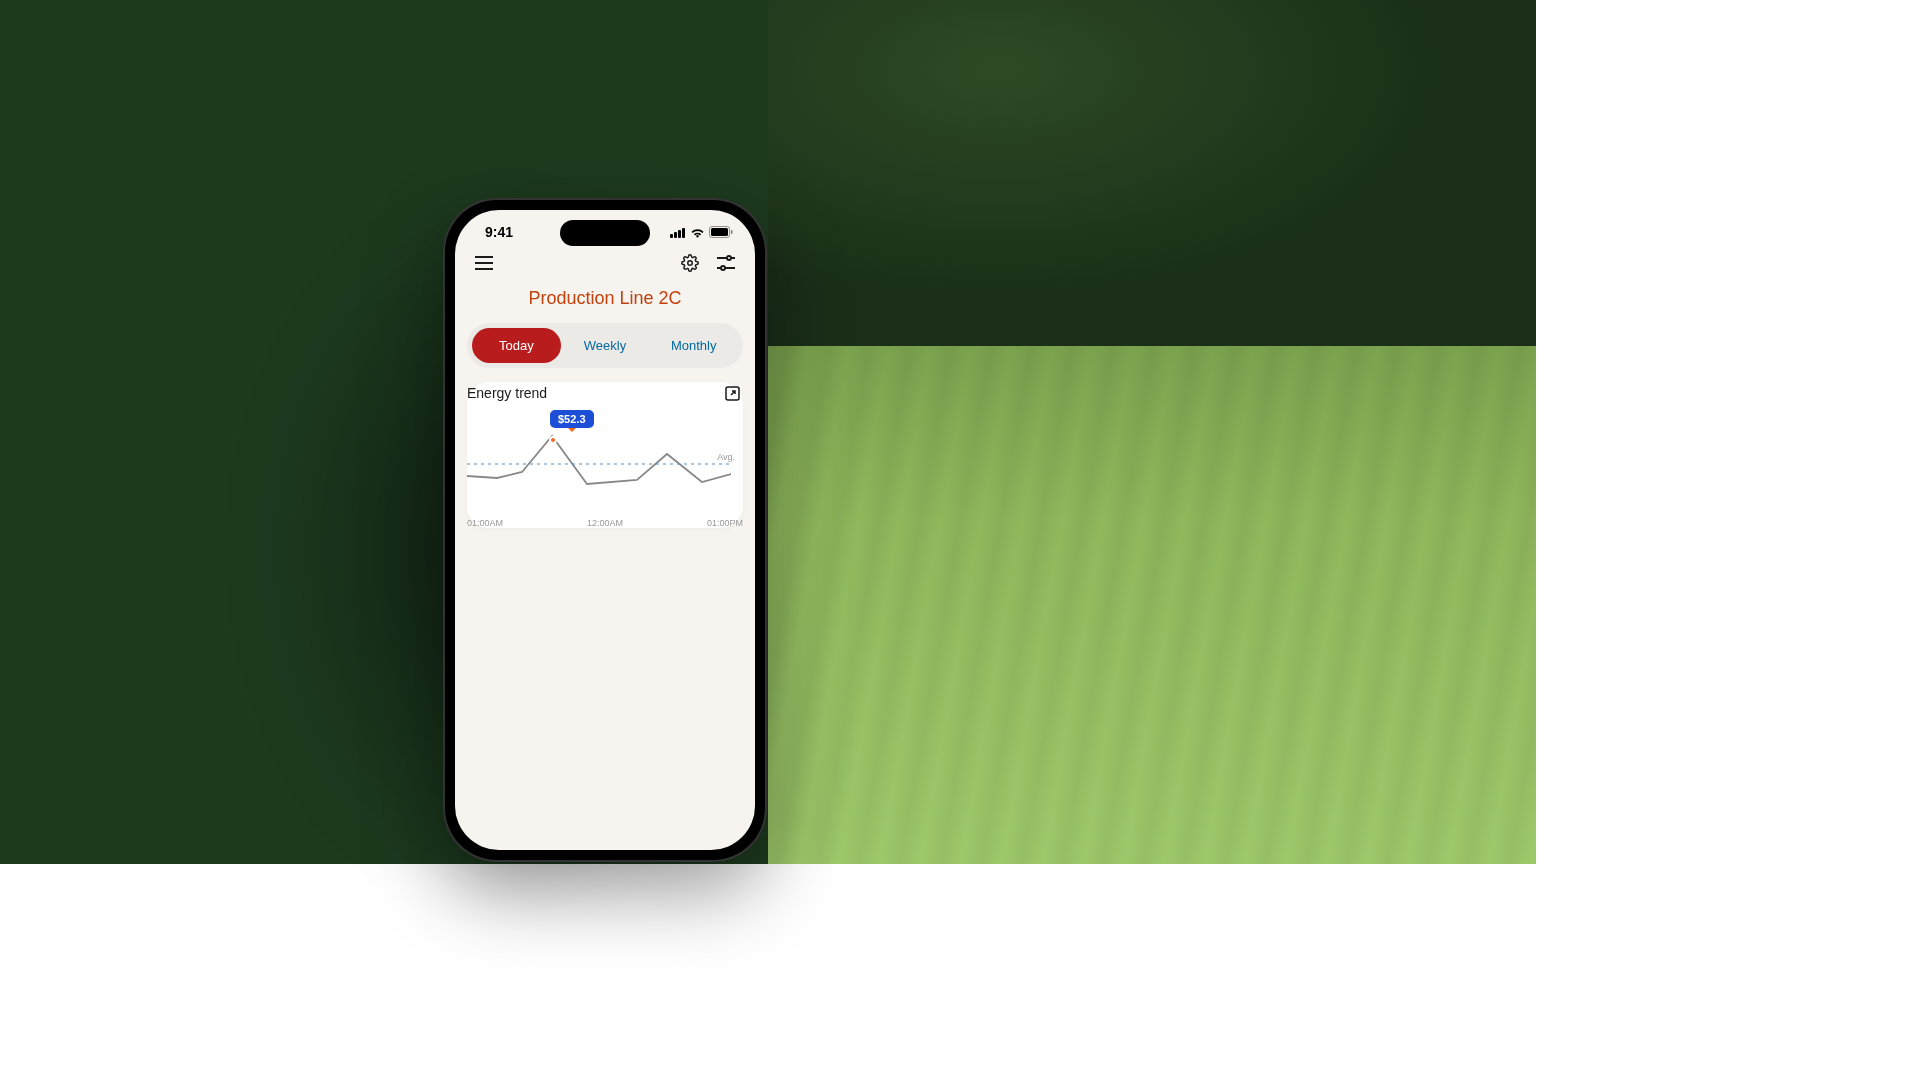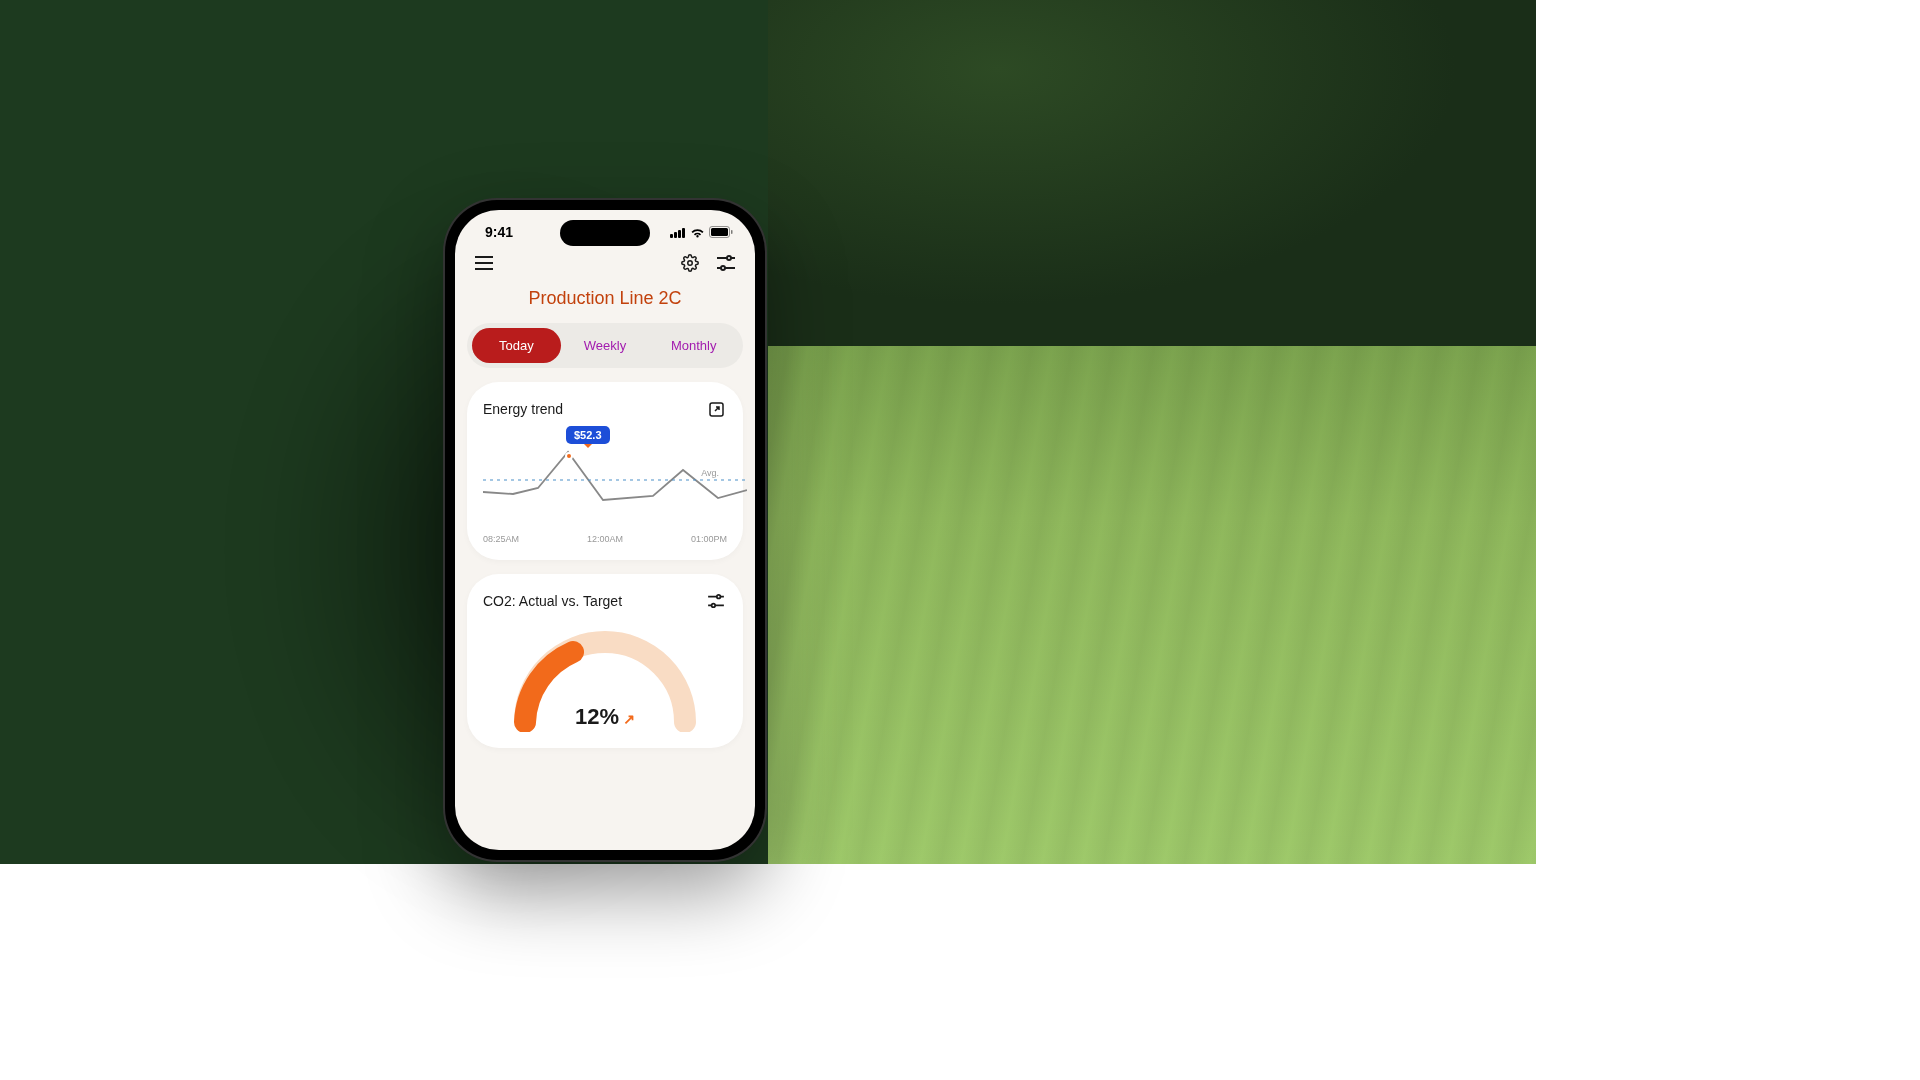--- a/index.html
+++ b/index.html
@@ -14,23 +14,23 @@
     .phone { position:absolute; left:445px; top:200px; width:320px; height:660px; border-radius:52px; background:#000; padding:10px; box-shadow: 0 0 0 2px #333, 0 30px 80px rgba(0,0,0,0.4); }
     .phone-screen { width:100%; height:100%; border-radius:44px; background:#f7f4f0; overflow:hidden; position:relative; }
     .island { position:absolute; left:50%; top:10px; transform:translateX(-50%); width:90px; height:26px; background:#000; border-radius:14px; z-index:10; }
     .statusbar { display:flex; justify-content:space-between; align-items:center; padding:14px 22px 4px 30px; font-size:14px; font-weight:600; }
     .status-right { display:flex; gap:4px; align-items:center; }
     .topbar { display:flex; justify-content:space-between; align-items:center; padding:8px 18px; }
     .icon-btn { width:22px; height:22px; display:flex; align-items:center; justify-content:center; color:#1a1a1a; }
     .page-title { text-align:center; font-size:18px; font-weight:500; margin:6px 0 14px; color:#c2410c; }
     .content { padding:0 12px; }
     .segment { background:#eceae6; border-radius:26px; padding:5px; display:flex; gap:0; margin-bottom:14px; }
-    .seg-item { flex:1; text-align:center; padding:10px 0; font-size:13px; font-weight:500; color:#a21caf; border-radius:22px; }
+    .seg-item { flex:1; text-align:center; padding:10px 0; font-size:13px; font-weight:500; color:#0369a1; border-radius:22px; }
     .seg-item.active { background:#b91c1c; color:#fff; }
-    .card { background:#fff; border-radius:32px; padding:16px; margin-bottom:14px; box-shadow:0 2px 6px rgba(0,0,0,0.03); }
+    .card { background:#fff; border-radius:22px; padding:0; margin-bottom:14px; box-shadow:0 2px 6px rgba(0,0,0,0.03); }
     .card-head { display:flex; justify-content:space-between; align-items:center; margin-bottom:10px; }
     .card-title { font-size:14px; font-weight:500; color:#1a1a1a; }
     .chart-wrap { position:relative; height:100px; }
     .tooltip { position:absolute; left:83px; top:-4px; background:#1d4ed8; color:#fff; font-size:11px; font-weight:600; padding:3px 8px; border-radius:5px; }
     .tooltip::after { content:''; position:absolute; bottom:-4px; left:50%; transform:translateX(-50%); border:4px solid transparent; border-top-color:#f26a1b; border-bottom:none; }
     .dot-marker { position:absolute; left:82px; top:22px; width:8px; height:8px; background:#f26a1b; border-radius:50%; border:2px solid #fff; }
     .avg-label { position:absolute; right:8px; top:38px; font-size:9px; color:#999; }
     .axis-labels { display:flex; justify-content:space-between; font-size:9px; color:#999; margin-top:4px; }
     .gauge-wrap { display:flex; justify-content:center; align-items:flex-end; height:110px; position:relative; margin-top:8px; }
     .gauge-center { position:absolute; bottom:2px; left:50%; transform:translateX(-50%); display:flex; align-items:baseline; gap:4px; }
@@ -121,45 +121,22 @@
           <div class="chart-wrap">
             <div class="tooltip">$52.3</div>
             <svg width="264" height="90" viewBox="0 0 264 90">
               <polyline points="0,62 30,64 55,58 85,22 120,70 170,66 200,40 235,68 264,60" fill="none" stroke="#888" stroke-width="1.8"></polyline>
               <line x1="0" y1="50" x2="264" y2="50" stroke="#4a8fc7" stroke-width="1.2" stroke-dasharray="3 4"></line>
             </svg>
             <div class="dot-marker"></div>
             <span class="avg-label">Avg.</span>
           </div>
           <div class="axis-labels">
-            <span>08:25AM</span>
+            <span>01:00AM</span>
             <span>12:00AM</span>
             <span>01:00PM</span>
           </div>
         </div>
 
-        <div class="card">
-          <div class="card-head">
-            <span class="card-title">CO2: Actual vs. Target</span>
-            <div class="icon-btn">
-              <svg width="16" height="14" viewBox="0 0 18 16" stroke="#1a1a1a" stroke-width="2" fill="none">
-                  <line x1="0" y1="3" x2="18" y2="3"></line>
-                  <circle cx="12" cy="3" r="2" fill="#fff"></circle>
-                  <line x1="0" y1="13" x2="18" y2="13"></line>
-                  <circle cx="6" cy="13" r="2" fill="#fff"></circle>
-                </svg>
-            </div>
-          </div>
-          <div class="gauge-wrap">
-            <svg width="200" height="110" viewBox="0 0 200 110">
-              <path d="M 20 100 A 80 80 0 0 1 180 100" stroke="#f9dcc4" stroke-width="22" fill="none" stroke-linecap="round"></path>
-              <path d="M 20 100 A 80 80 0 0 1 68 30" stroke="#f26a1b" stroke-width="22" fill="none" stroke-linecap="round"></path>
-            </svg>
-            <div class="gauge-center">
-              <span class="gauge-value">12%</span>
-              <span class="gauge-arrow">↗</span>
-            </div>
-          </div>
-        </div>
       </div>
     </div>
   </div>
 </div>
 
 </body></html>

